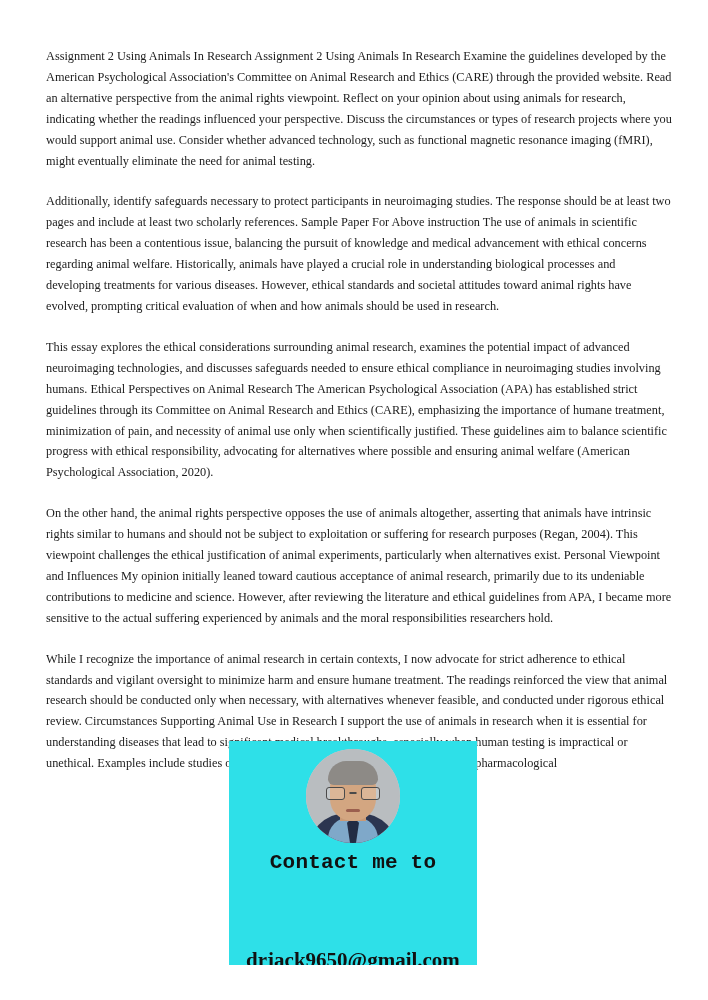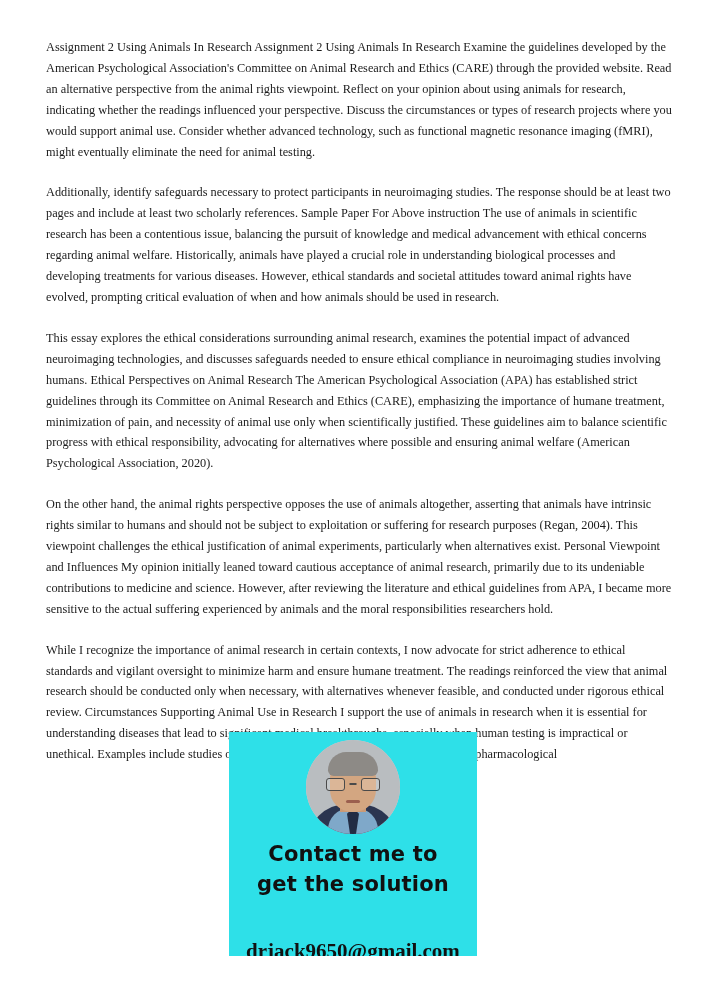--- a/index.html
+++ b/index.html
@@ -10,21 +10,21 @@
   body {
     width: 708px;
     height: 1000px;
     position: relative;
     overflow: hidden;
     font-family: "Liberation Serif", serif;
   }
   #page {
     position: absolute;
     left: 0;
-    top: 4px;
+    top: 13px;
     width: 708px;
     height: 880px;
     background: #ffffff;
   }
   #doc-body {
     position: absolute;
     left: 46px;
     top: 33px;
     width: 626px;
     font-family: "Liberation Serif", serif;
@@ -160,21 +160,21 @@
     position: absolute;
     left: 0;
     width: 100%;
     text-align: center;
     font-family: "DejaVu Sans", sans-serif;
     font-weight: bold;
     font-size: 21px;
     color: #111111;
     letter-spacing: 0.2px;
   }
-  #card-line1 { top: 110px; }
+  #card-line1 { top: 110px; font-family: Liberation Mono, monospace; }
   #card-line2 { top: 140px; }
   #card-email {
     position: absolute;
     left: 0;
     top: 175px;
     width: 100%;
     text-align: center;
     font-family: "Liberation Serif", serif;
     font-weight: bold;
     font-size: 21px;
@@ -203,17 +203,16 @@
       <div class="av-tie"></div>
       <div class="av-neck"></div>
       <div class="av-face"></div>
       <div class="av-hair"></div>
       <div class="av-glass left"></div>
       <div class="av-glass right"></div>
       <div class="av-bridge"></div>
       <div class="av-mouth"></div>
     </div>
     <div id="card-line1">Contact me to</div>
-    <div id="card-line2">get the solution</div>
     <div id="card-email">drjack9650@gmail.com</div>
   </div>
 
 </div>
 
 </body></html>

